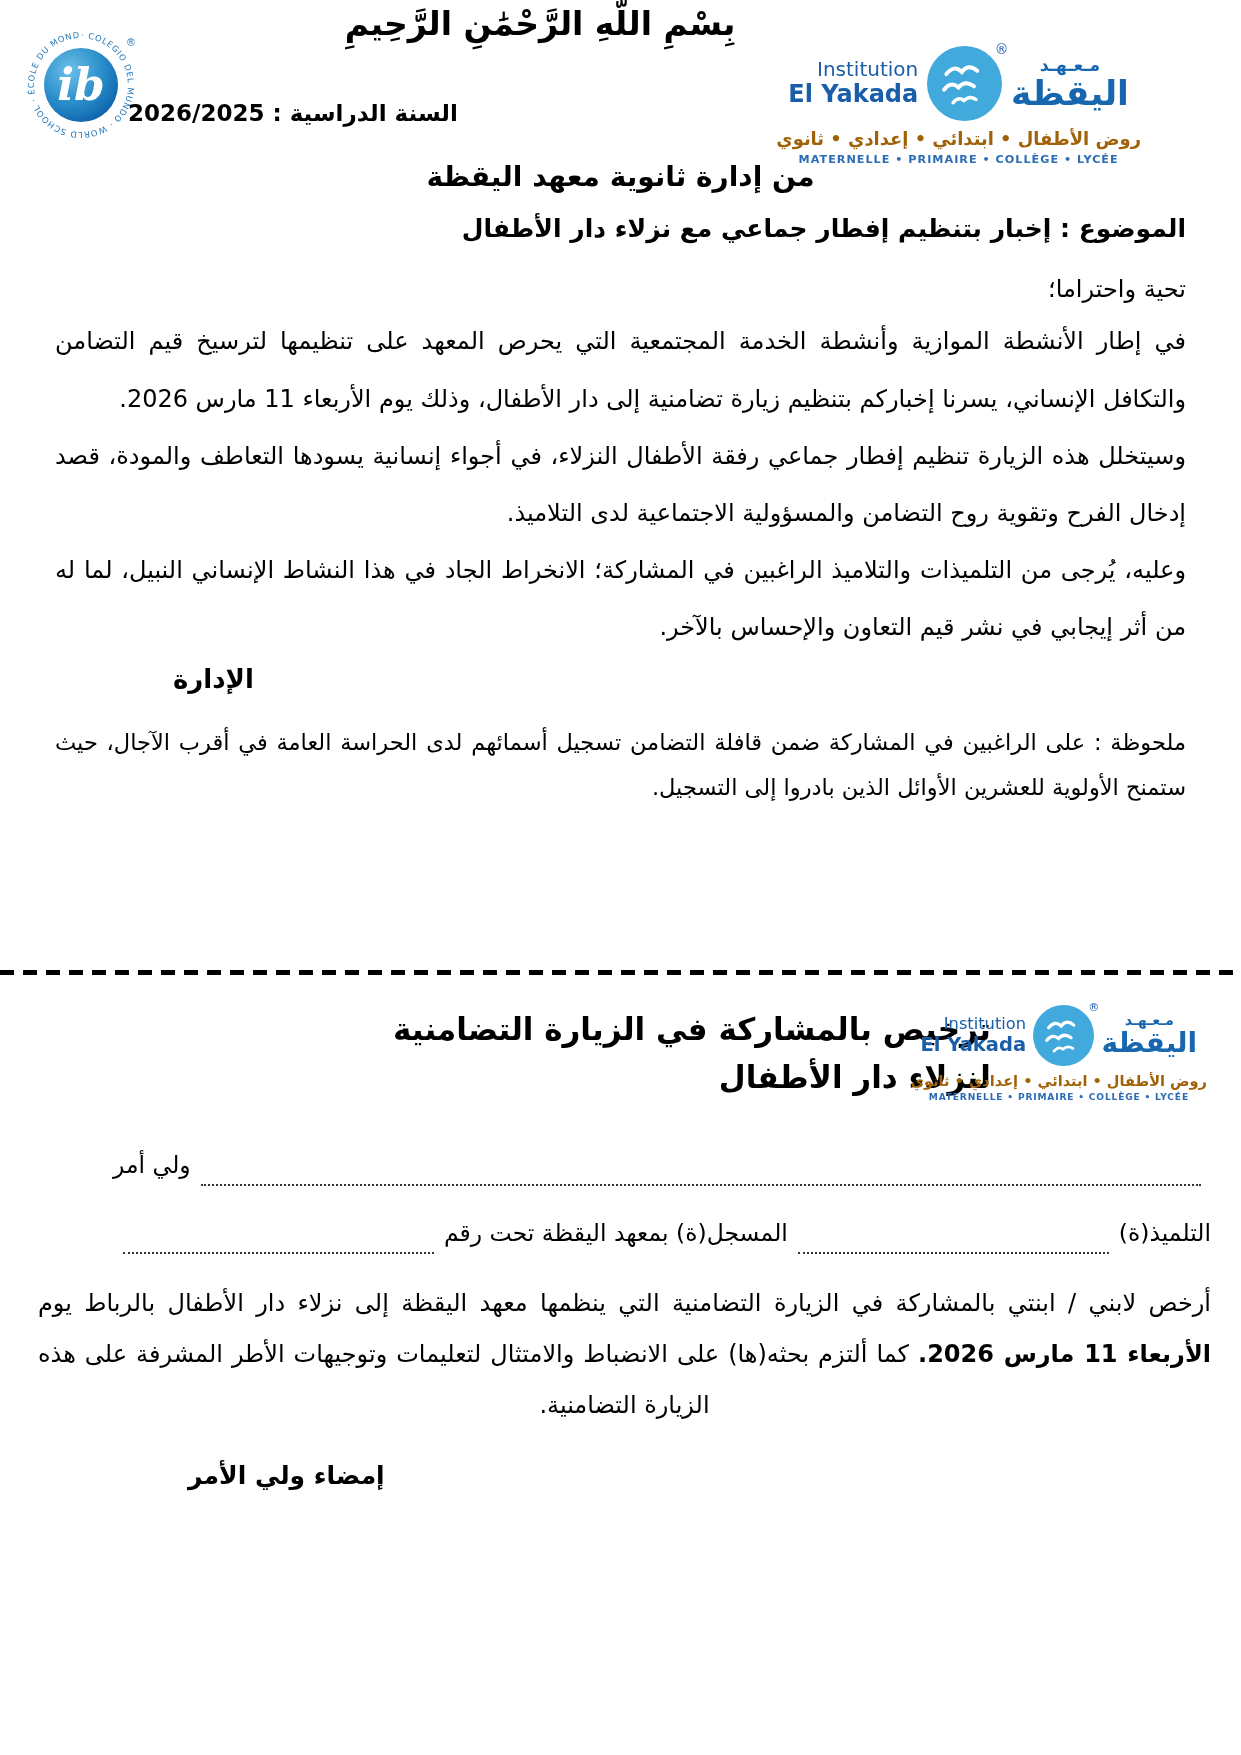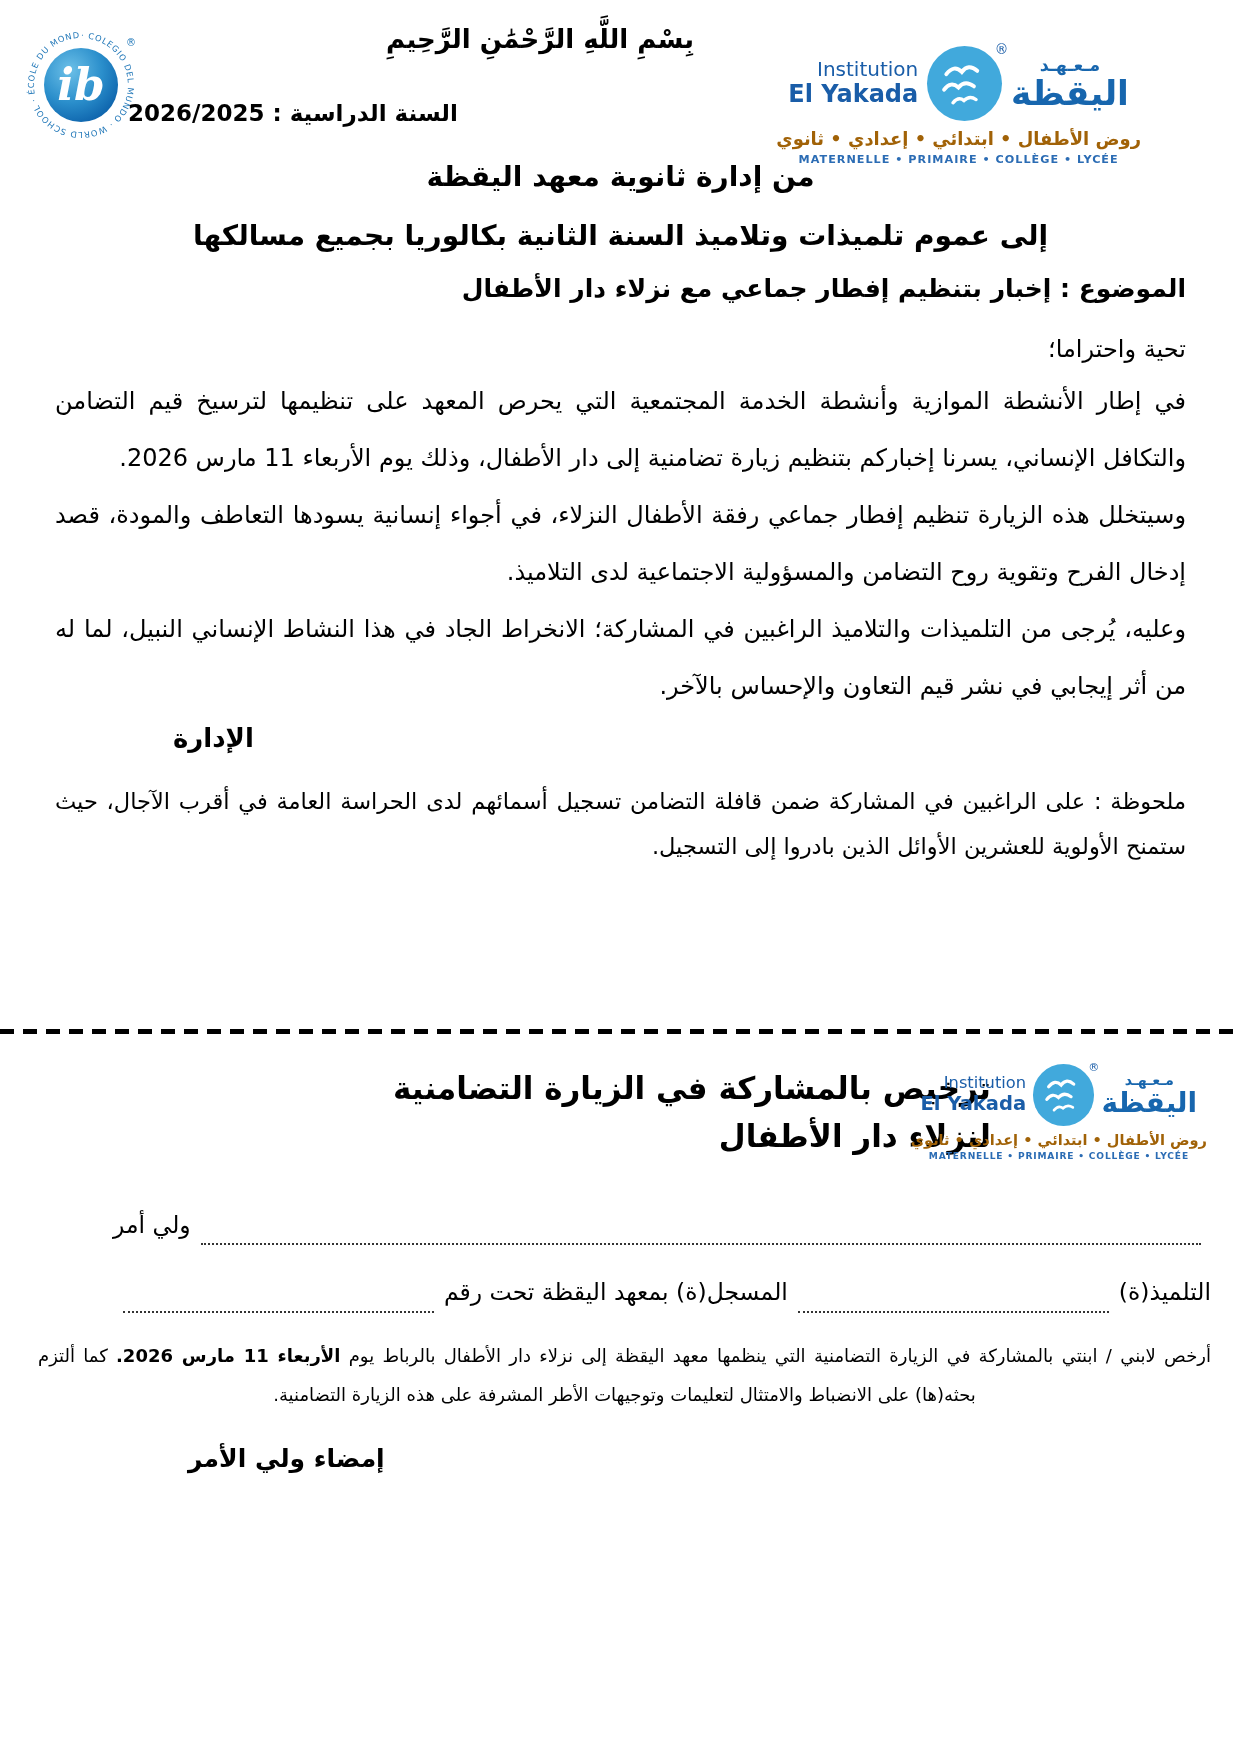--- a/index.html
+++ b/index.html
@@ -4,22 +4,22 @@
 <style>
   html,body { margin:0; padding:0; background:#ffffff; }
   .page {
     position:relative; width:1241px; height:1755px; background:#fff;
     font-family:"DejaVu Sans","Liberation Sans",sans-serif; color:#000; overflow:hidden;
   }
 
   
   .ib-logo { position:absolute; left:24px; top:28px; width:114px; height:114px; }
   .bismillah {
-    position:absolute; left:540px; top:24px; transform:translateX(-50%);
-    font-size:26px; direction:rtl; white-space:nowrap; font-weight:bold;
+    position:absolute; left:540px; top:4px; transform:translateX(-50%);
+    font-size:33px; direction:rtl; white-space:nowrap; font-weight:bold;
   }
   .year {
     position:absolute; left:128px; top:100px;
     font-size:23px; font-weight:bold; direction:rtl; white-space:nowrap;
   }
 
   
   .yk-logo { position:absolute; }
   .yk-large { right:100px; top:46px; font-size:16px; }
   .yk-small { right:4px;  top:0px;  font-size:13px; }
@@ -54,21 +54,21 @@
   }
 
   
   .auth { position:relative; margin:30px 30px 0 38px; direction:rtl; }
   .auth-title { text-align:right; font-weight:bold; font-size:31px; line-height:1.55; margin:28px 220px 0 120px; }
   .form-rows { margin:45px 0 0 75px; }
   .form-row { display:flex; align-items:flex-end; font-size:23.5px; line-height:1.7; }
   .form-row + .form-row { margin-top:28px; }
   .form-label { white-space:nowrap; }
   .dots { flex:1; height:9px; border-bottom:2.5px dotted #333; margin:0 10px; }
-  .auth-body { font-size:18px; line-height:2.12; margin:24px 0 0; text-align:justify; text-align-last:center; }
+  .auth-body { font-size:24px; line-height:2.12; margin:24px 0 0; text-align:justify; text-align-last:center; }
   .bold { font-weight:bold; }
   .guardian-sig { font-weight:bold; font-size:25px; margin:30px 0 0; text-align:left; padding-left:150px; }
 </style>
 </head>
 <body>
 
 <div class="page">
 
   <div class="ib-logo">
     <svg viewBox="0 0 114 114" width="114" height="114">
@@ -113,21 +113,20 @@
       </div>
     </div>
     <div class="yk-levels-ar">روض الأطفال • ابتدائي • إعدادي • ثانوي</div>
     <div class="yk-levels-fr">MATERNELLE • PRIMAIRE • COLLÈGE • LYCÉE</div>
   </div>
 
   <div class="year">السنة الدراسية : 2026/2025</div>
 
   <main class="letter">
     <h1 class="t1">من إدارة ثانوية معهد اليقظة</h1>
-    <h1 class="t2">إلى عموم تلميذات وتلاميذ السنة الثانية بكالوريا بجميع مسالكها</h1>
     <p class="subject">الموضوع : إخبار بتنظيم إفطار جماعي مع نزلاء دار الأطفال</p>
     <p class="greeting">تحية واحتراما؛</p>
     <p class="body-p">في إطار الأنشطة الموازية وأنشطة الخدمة المجتمعية التي يحرص المعهد على تنظيمها لترسيخ قيم التضامن والتكافل الإنساني، يسرنا إخباركم بتنظيم زيارة تضامنية إلى دار الأطفال، وذلك يوم الأربعاء 11 مارس 2026.</p>
     <p class="body-p">وسيتخلل هذه الزيارة تنظيم إفطار جماعي رفقة الأطفال النزلاء، في أجواء إنسانية يسودها التعاطف والمودة، قصد إدخال الفرح وتقوية روح التضامن والمسؤولية الاجتماعية لدى التلاميذ.</p>
     <p class="body-p">وعليه، يُرجى من التلميذات والتلاميذ الراغبين في المشاركة؛ الانخراط الجاد في هذا النشاط الإنساني النبيل، لما له من أثر إيجابي في نشر قيم التعاون والإحساس بالآخر.</p>
     <p class="admin-sig">الإدارة</p>
     <p class="note">ملحوظة : على الراغبين في المشاركة ضمن قافلة التضامن تسجيل أسمائهم لدى الحراسة العامة في أقرب الآجال، حيث ستمنح الأولوية للعشرين الأوائل الذين بادروا إلى التسجيل.</p>
   </main>
 
   <div class="sep"></div>

